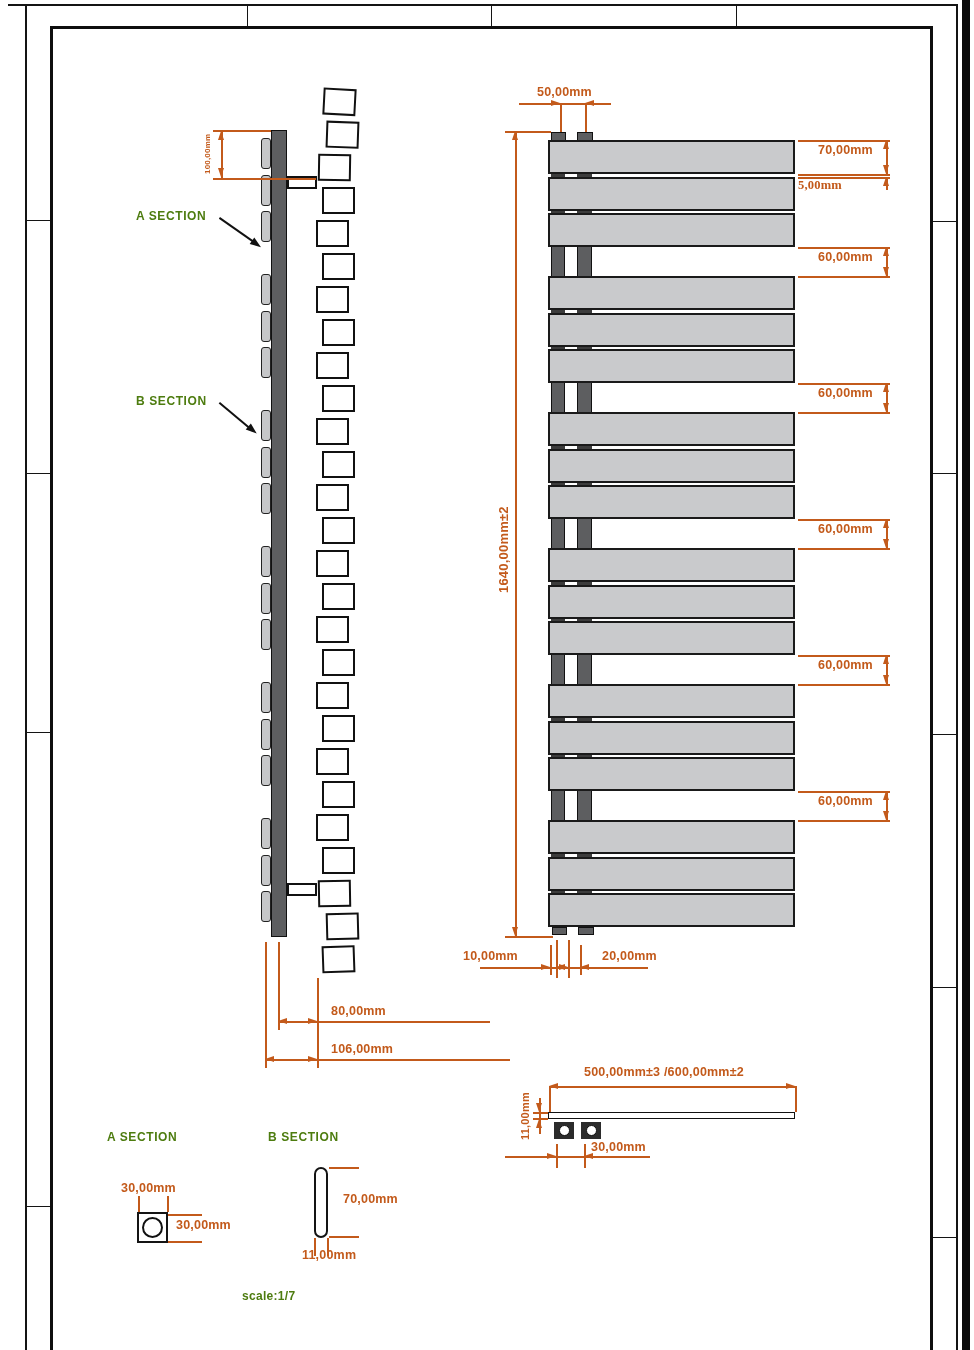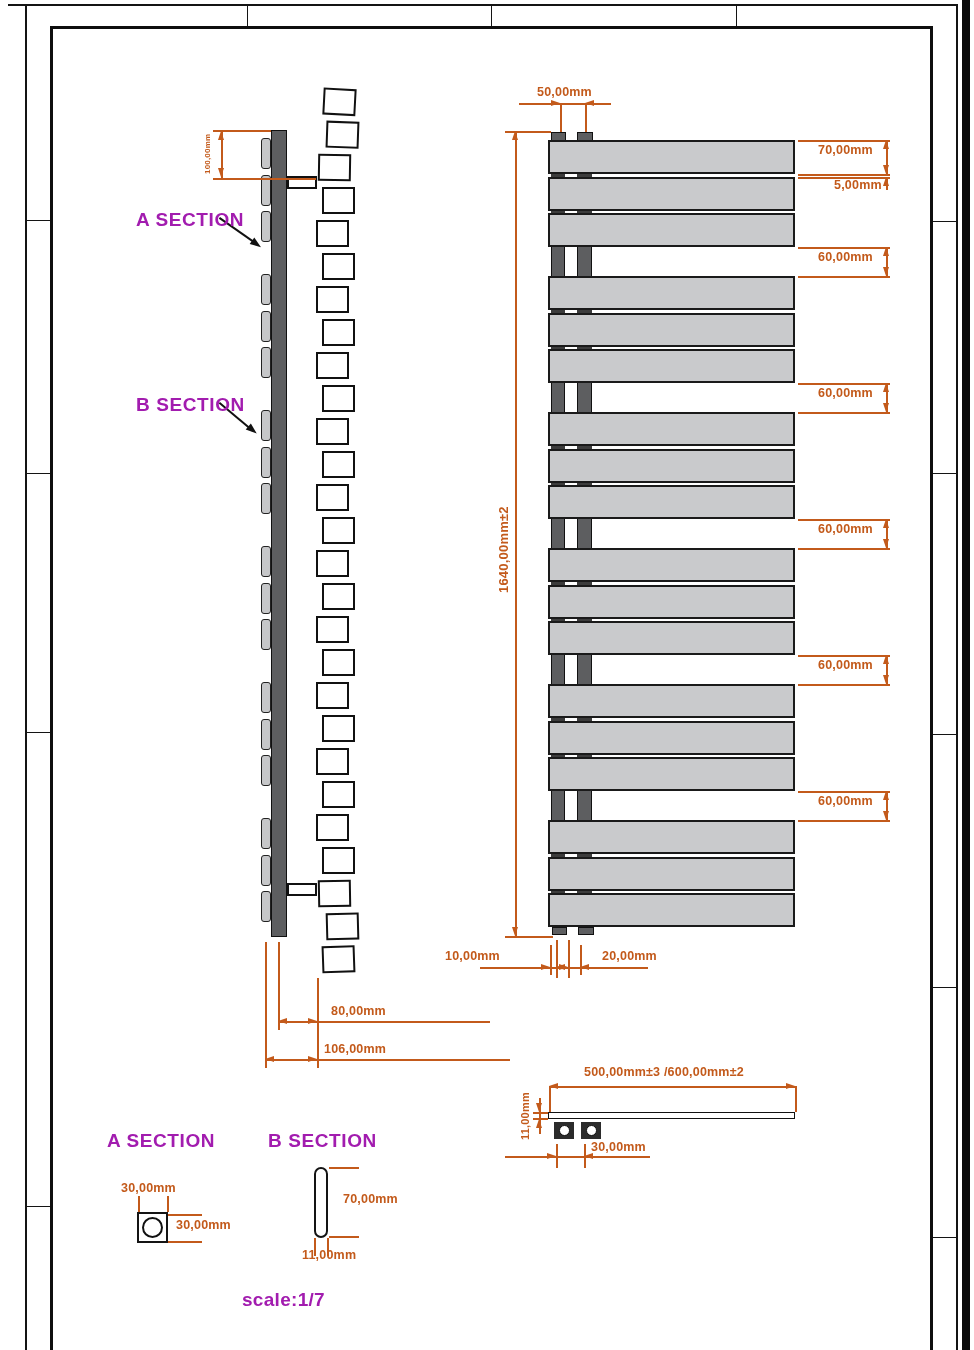--- a/index.html
+++ b/index.html
@@ -17,21 +17,21 @@
   .hl{background:var(--dim);height:1.5px;z-index:6;}
   .vl{background:var(--dim);width:1.5px;z-index:6;}
   .khl{background:var(--line);}
   .kvl{background:var(--line);}
   .dimtext{
     color:var(--dim);font-weight:bold;font-size:12.5px;line-height:1.1;
     white-space:nowrap;z-index:7;letter-spacing:0.2px;
   }
   .rot{transform:rotate(-90deg);transform-origin:0 0;}
   .blacktext{
-    color:#a21caf;font-weight:600;font-size:19px;letter-spacing:0.6px;
+    color:#4d7c0f;font-weight:600;font-size:12px;letter-spacing:0.6px;
     white-space:nowrap;z-index:7;
   }
   .ar{width:0;height:0;z-index:7;}
   .ar.r{border-top:3.5px solid transparent;border-bottom:3.5px solid transparent;border-left:9px solid var(--dim);}
   .ar.l{border-top:3.5px solid transparent;border-bottom:3.5px solid transparent;border-right:9px solid var(--dim);}
   .ar.u{border-left:3.5px solid transparent;border-right:3.5px solid transparent;border-bottom:9px solid var(--dim);}
   .ar.d{border-left:3.5px solid transparent;border-right:3.5px solid transparent;border-top:9px solid var(--dim);}
   .kar{width:0;height:0;z-index:5;border-top:4px solid transparent;border-bottom:4px solid transparent;border-left:11px solid #111;}
   .leader{height:1.8px;background:#111;transform-origin:0 0;z-index:5;}
   .outline{background:#fff;border:2.2px solid var(--line);}
@@ -81,21 +81,21 @@
   <div class="vl" style="left:265px;top:942px;height:126px;"></div>
   <div class="vl" style="left:278px;top:942px;height:88px;"></div>
   <div class="vl" style="left:317px;top:978px;height:90px;"></div>
   <div class="hl" style="left:278px;top:1021px;width:212px;"></div>
   <div class="ar l" style="left:278px;top:1018px;"></div>
   <div class="ar r" style="left:308px;top:1018px;"></div>
   <div class="dimtext" style="left:331px;top:1005px;">80,00mm</div>
   <div class="hl" style="left:265px;top:1059px;width:245px;"></div>
   <div class="ar l" style="left:265px;top:1056px;"></div>
   <div class="ar r" style="left:308px;top:1056px;"></div>
-  <div class="dimtext" style="left:324px;top:1043px;">106,00mm</div>
+  <div class="dimtext" style="left:331px;top:1043px;">106,00mm</div>
 
   <div class="dimtext" style="left:537px;top:86px;">50,00mm</div>
   <div class="hl" style="left:519px;top:103px;width:92px;"></div>
   <div class="vl" style="left:560px;top:103px;height:29px;"></div>
   <div class="vl" style="left:585px;top:103px;height:29px;"></div>
   <div class="ar r" style="left:551px;top:99.5px;"></div>
   <div class="ar l" style="left:585px;top:99.5px;"></div>
 
   <div class="hl" style="left:505px;top:131px;width:46px;"></div>
   <div class="hl" style="left:505px;top:936px;width:48px;"></div>
@@ -106,21 +106,21 @@
 
   <div class="hl" style="left:798px;top:140px;width:92px;"></div>
   <div class="hl" style="left:798px;top:174px;width:92px;"></div>
   <div class="hl" style="left:798px;top:177px;width:92px;"></div>
   <div class="vl" style="left:886px;top:140px;height:34px;"></div>
   <div class="ar u" style="left:882.5px;top:140px;"></div>
   <div class="ar d" style="left:882.5px;top:165px;"></div>
   <div class="dimtext" style="left:818px;top:144px;">70,00mm</div>
   <div class="vl" style="left:886px;top:177px;height:13px;"></div>
   <div class="ar u" style="left:882.5px;top:177px;"></div>
-  <div class="dimtext" style="left:834px;top:179px;">5,00mm</div>
+  <div class="dimtext" style="left:798px;top:179px;font-family:Liberation Serif, serif;">5,00mm</div>
 
   <div class="hl" style="left:798px;top:247px;width:92px;"></div>
   <div class="hl" style="left:798px;top:276px;width:92px;"></div>
   <div class="vl" style="left:886px;top:247px;height:29px;"></div>
   <div class="ar u" style="left:882.5px;top:247px;"></div>
   <div class="ar d" style="left:882.5px;top:267px;"></div>
   <div class="dimtext" style="left:818px;top:251px;">60,00mm</div>
 
   <div class="hl" style="left:798px;top:383px;width:92px;"></div>
   <div class="hl" style="left:798px;top:412px;width:92px;"></div>
@@ -152,21 +152,21 @@
 
   <div class="vl" style="left:550px;top:945px;height:30px;"></div>
   <div class="vl" style="left:556px;top:940px;height:38px;"></div>
   <div class="vl" style="left:568px;top:940px;height:38px;"></div>
   <div class="vl" style="left:580px;top:945px;height:30px;"></div>
   <div class="hl" style="left:480px;top:967px;width:168px;"></div>
   <div class="ar r" style="left:541px;top:963.5px;"></div>
   <div class="ar l" style="left:556px;top:963.5px;"></div>
   <div class="ar r" style="left:559px;top:963.5px;"></div>
   <div class="ar l" style="left:580px;top:963.5px;"></div>
-  <div class="dimtext" style="left:445px;top:950px;">10,00mm</div>
+  <div class="dimtext" style="left:463px;top:950px;">10,00mm</div>
   <div class="dimtext" style="left:602px;top:950px;">20,00mm</div>
 
   <div style="left:548px;top:1112px;width:247px;height:7px;background:#fff;border:1.8px solid #111;z-index:2;"></div>
   <div style="left:554px;top:1122px;width:20px;height:17px;background:#2b2b2b;z-index:2;"></div>
   <div style="left:581px;top:1122px;width:20px;height:17px;background:#2b2b2b;z-index:2;"></div>
   <div style="left:558.5px;top:1125px;width:11px;height:11px;background:#fff;border:1.6px solid #111;border-radius:50%;z-index:3;"></div>
   <div style="left:585.5px;top:1125px;width:11px;height:11px;background:#fff;border:1.6px solid #111;border-radius:50%;z-index:3;"></div>
 
   <div class="hl" style="left:549px;top:1086px;width:246px;"></div>
   <div class="vl" style="left:549px;top:1086px;height:26px;"></div>

